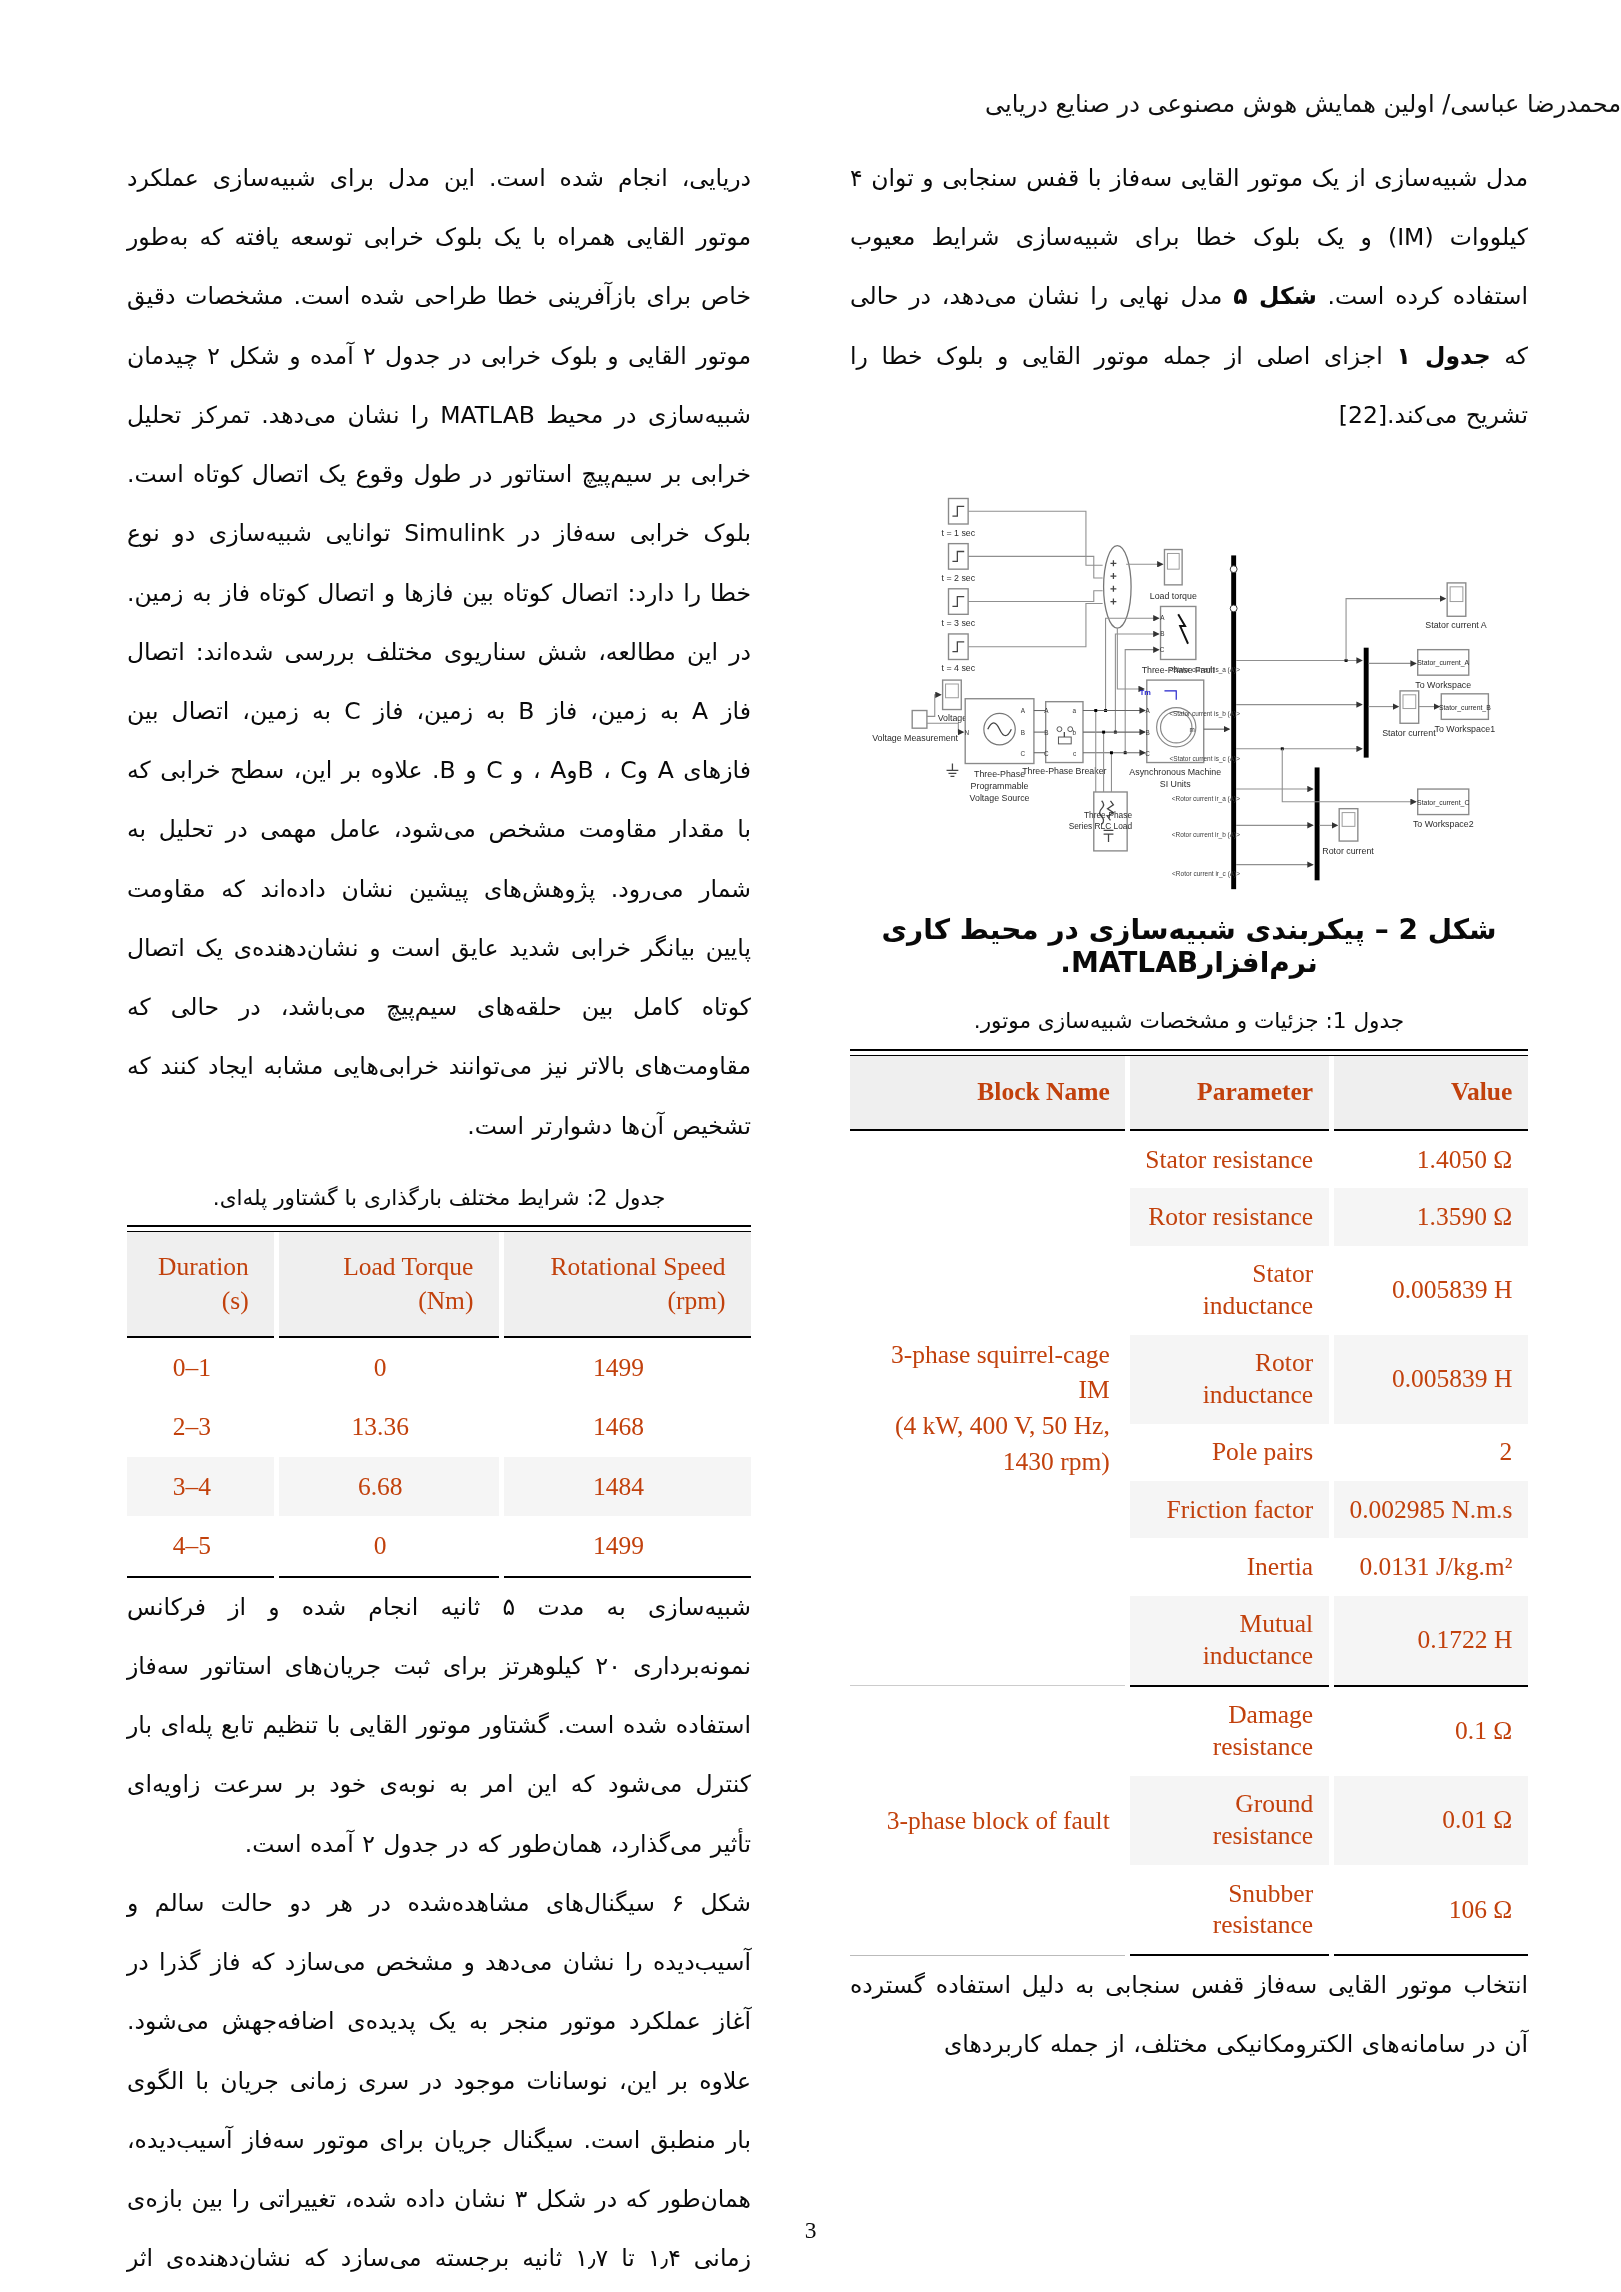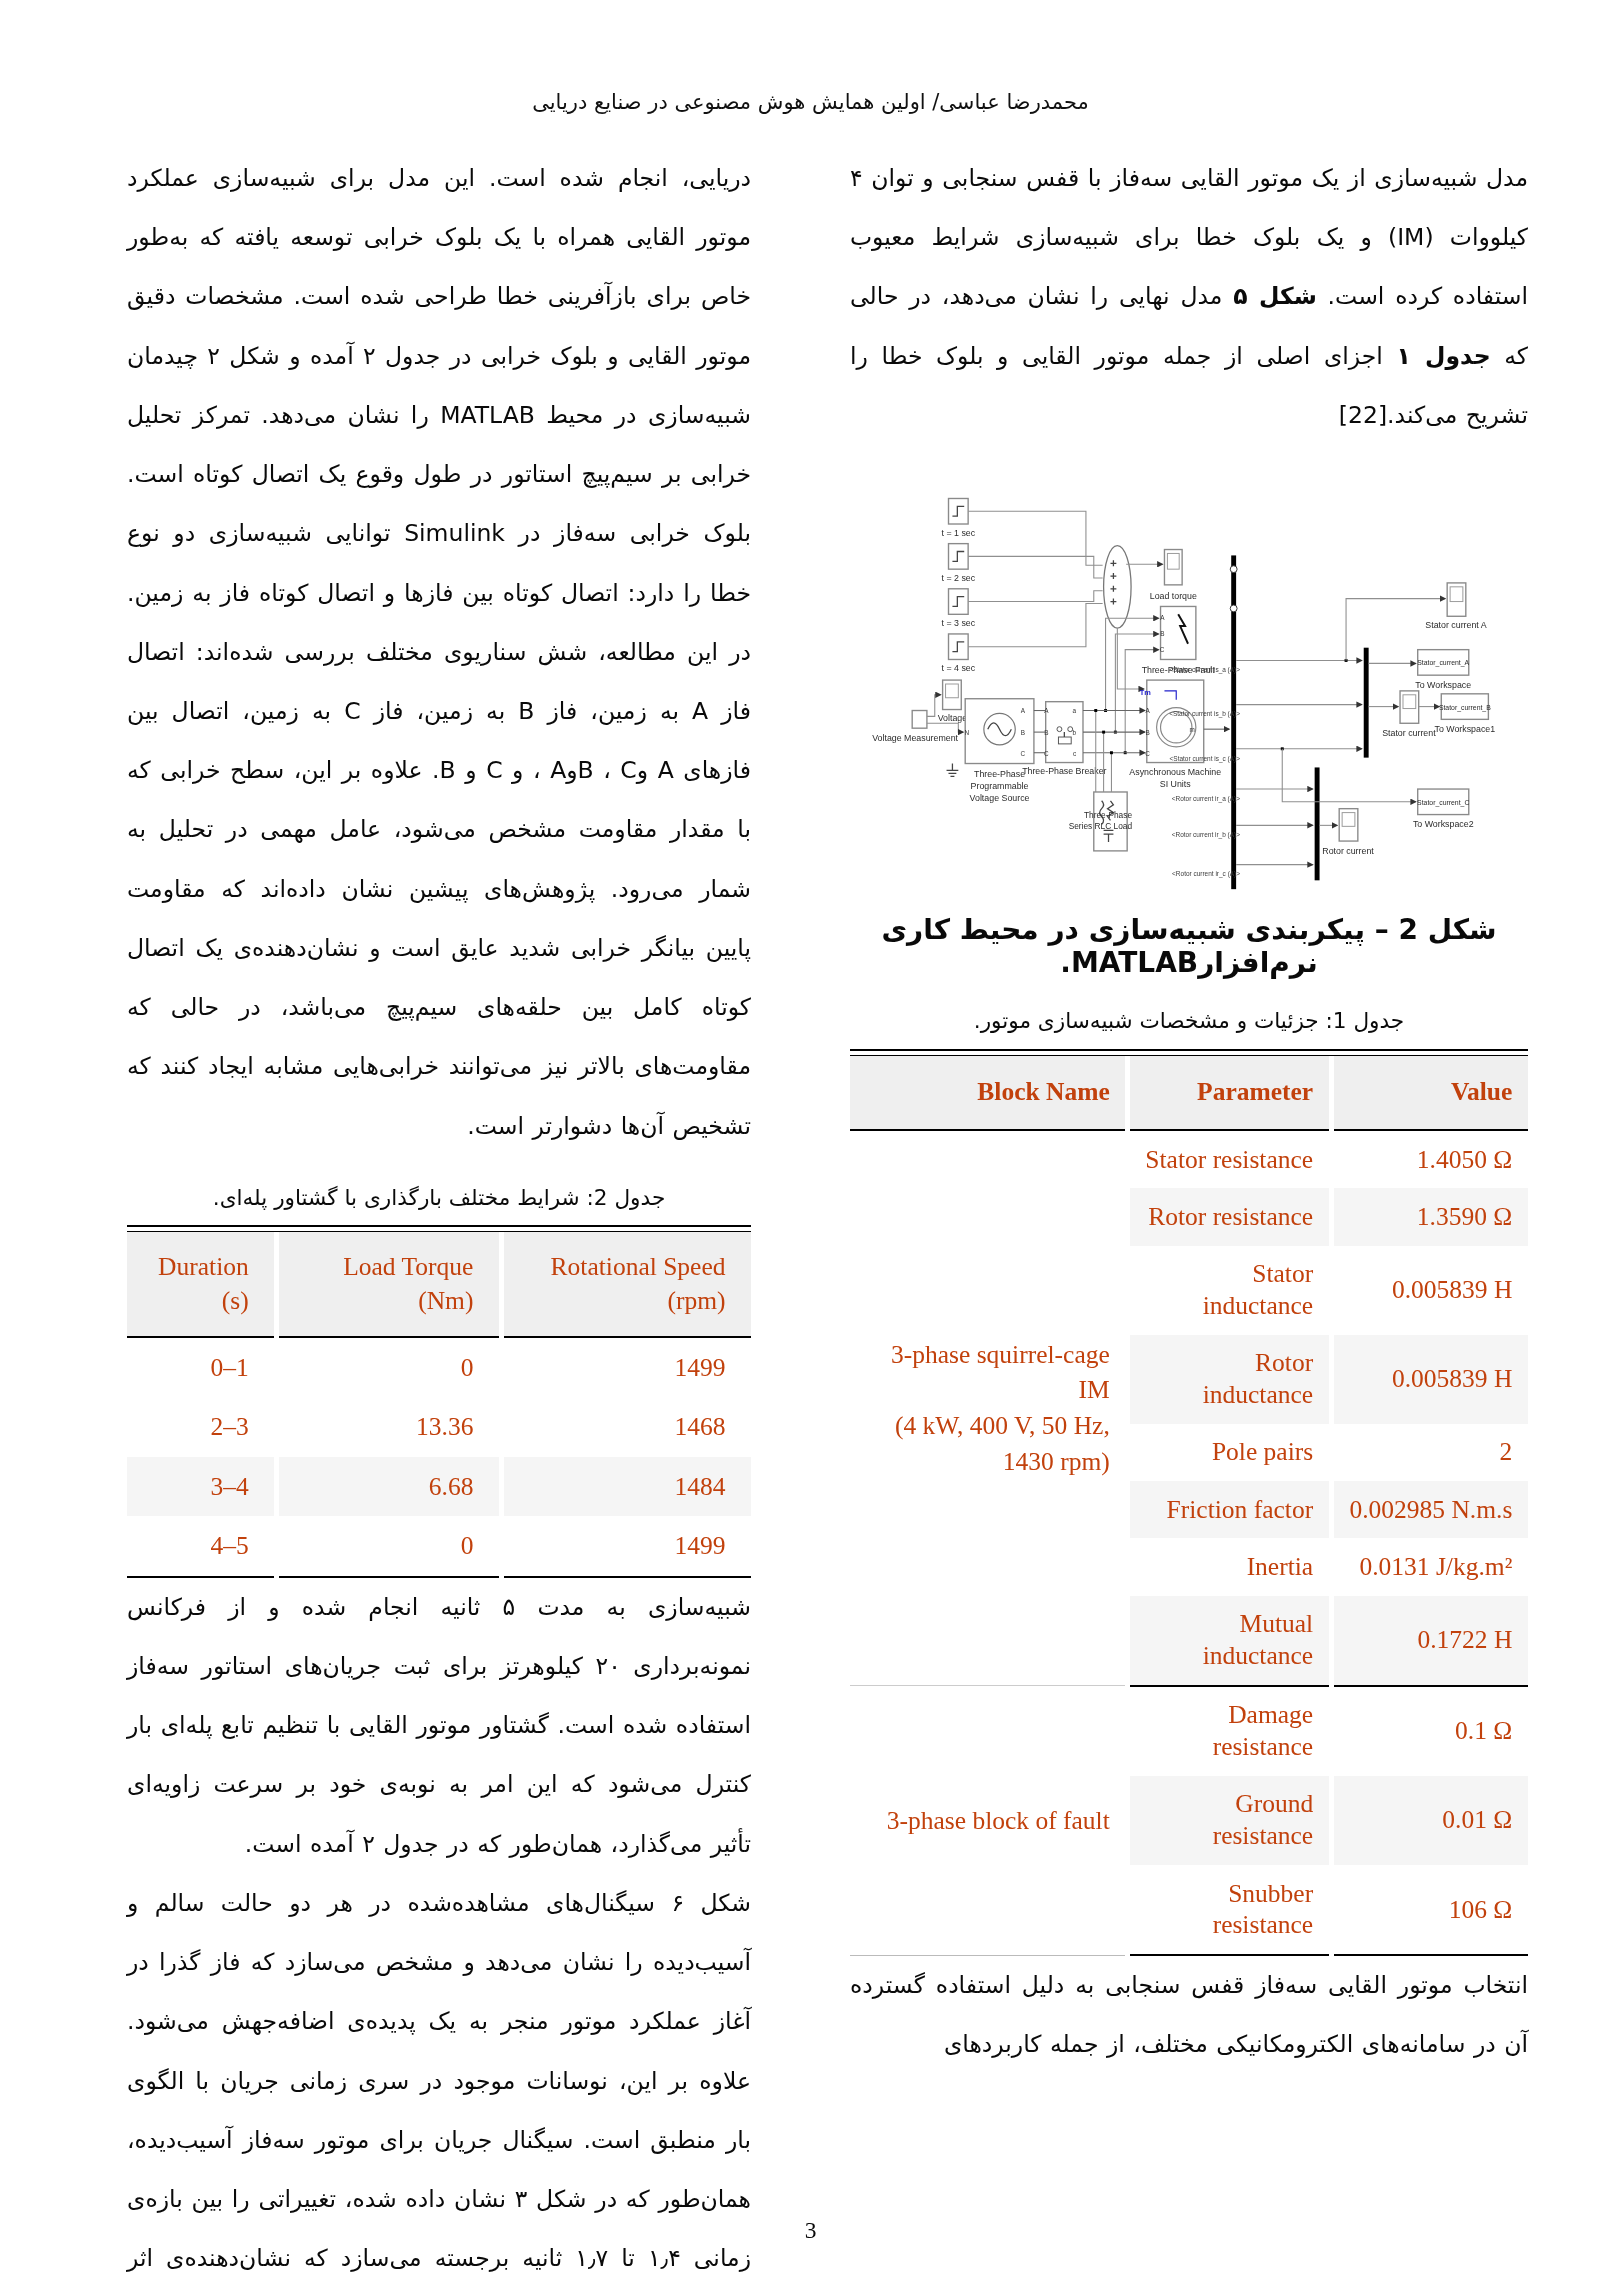--- a/index.html
+++ b/index.html
@@ -1,17 +1,17 @@
 <!DOCTYPE html>
 <html lang="fa"><head>
 <meta charset="utf-8">
 <style>
   html,body{margin:0;padding:0;background:#ffffff;}
   body{width:1621px;height:2293px;position:relative;font-family:"DejaVu Sans",sans-serif;color:#0a0a0a;}
-  .running-header{position:absolute;top:90px;left:0;width:100%;text-align:center;direction:rtl;font-size:21px;color:#111;}
+  .running-header{position:absolute;top:90px;left:0;width:100%;direction:rtl;font-size:24px;color:#111;}
   .columns{position:absolute;top:149px;right:93px;width:1435px;display:flex;gap:65px;direction:rtl;}
   .col{width:685px;margin-left:34px;}
   p.fa{font-size:23.5px;line-height:2.52;text-align:justify;direction:rtl;margin:0;word-spacing:1px;}
   p.fa b{font-weight:bold;}
   .fig-wrap{margin:25.5px 0 9.8px 0;}
   .fig-box{width:678px;margin:0 auto;}
   svg{display:block;}
   .figcap{direction:rtl;text-align:center;font-weight:bold;font-size:28px;margin-top:15.7px;}
   .tbl-caption{direction:rtl;text-align:center;font-size:21.6px;margin:29px 0 15.7px 0;}
   
@@ -24,21 +24,21 @@
   .t1 td{padding:12.7px 15.7px 12.7px 9.8px;line-height:1.25;}
   .t1 .gut{border-left:5.9px solid #fff;}
   .t1 tr.shade td.param,.t1 tr.shade td.val{background:#f5f5f5;}
   .t1 td.blockcell{line-height:1.4;background:#fff;}
   .t1 td.bc1{border-bottom:1px solid #cccccc;}
   .t1 tr.grp2 td.param,.t1 tr.grp2 td.val{border-top:2.9px solid #000;}
   .t1 tr.lastrow td.param,.t1 tr.lastrow td.val{border-bottom:2.9px solid #000;}
   .t1 td.bc2{border-bottom:1px solid #bbbbbb;}
   
   .t2 th{font-weight:normal;padding:17.6px 25.5px 17.6px 7.8px;border-bottom:2.9px solid #000;line-height:1.35;}
-  .t2 td{padding:14.7px 25.5px 14.7px 7.8px;}
+  .t2 td{padding:14.7px 25.5px 14.7px 7.8px;text-align:center;}
   .t2 .gut{border-left:5.9px solid #fff;}
   .t2 tr.shade td{background:#f5f5f5;}
   .t2 tr.lastrow td{border-bottom:2.9px solid #000;}
   .after-tbl{margin-top:35px;}
   .page-number{position:absolute;top:2217px;left:0;width:100%;text-align:center;font-family:"Liberation Serif",serif;font-size:23.5px;}
   
   .lbl{font:9px "Liberation Sans",sans-serif;fill:#2b2b2b;text-anchor:middle;}
   .lbls{font:8.5px "Liberation Sans",sans-serif;fill:#2b2b2b;text-anchor:start;}
   .sig{font:6.6px "Liberation Sans",sans-serif;fill:#3c3c3c;text-anchor:start;}
   .port{font:6.5px "Liberation Sans",sans-serif;fill:#333;}

